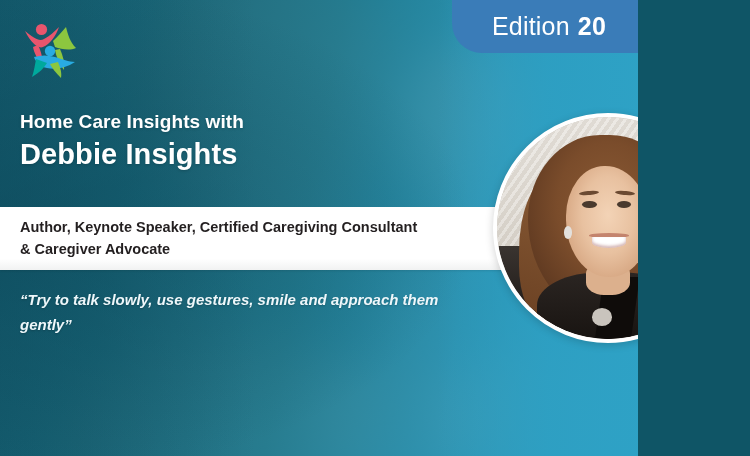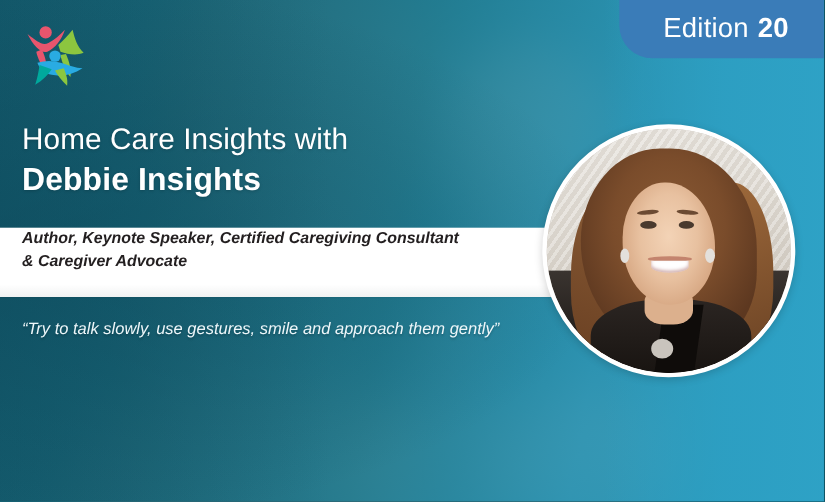--- a/index.html
+++ b/index.html
@@ -5,21 +5,21 @@
   * { margin:0; padding:0; box-sizing:border-box; }
   html,body { width:750px; height:456px; }
   body {
     font-family:"Liberation Sans", sans-serif;
     background:#0f5566;
     overflow:hidden;
   }
 
   .banner {
     position:relative;
-    width:749px; height:456px;
+    width:638px; height:456px;
     overflow:hidden;
     background:#1d6b7e;
   }
 
   
   .bg-photo { position:absolute; inset:0; overflow:hidden; }
 
   .bg-photo .blob {
     position:absolute;
     border-radius:50%;
@@ -71,49 +71,48 @@
     border-bottom-left-radius:30px;
     color:#ffffff;
     letter-spacing:.2px;
   }
   .edition-label { font-size:25px; font-weight:400; }
   .edition-number { font-size:25px; font-weight:700; margin-left:8px; }
 
   
   .headline { position:absolute; left:20px; top:110px; width:470px; color:#ffffff; }
   .headline-line1 {
-    font-size:27px; font-weight:400; line-height:1.25;
+    font-size:19px; font-weight:700; line-height:1.25;
     letter-spacing:.1px;
     text-shadow:0 1px 3px rgba(0,0,0,.18);
   }
   .headline-line2 {
     font-size:29px; font-weight:700; line-height:1.3;
     letter-spacing:.1px; margin-top:2px;
     text-shadow:0 1px 3px rgba(0,0,0,.18);
   }
 
   
   .subtitle-bar {
     position:absolute; left:0; top:207px;
     width:520px; height:63px;
     background:linear-gradient(180deg,#ffffff 0%,#ffffff 82%,#f1f2f2 100%);
-    display:flex; align-items:flex-start;
+    display:flex; align-items:center;
     box-shadow:0 1px 2px rgba(0,0,0,.10);
-    font-style:italic;
   }
   .subtitle-text {
     margin-left:20px; width:400px;
     font-size:14.5px; font-weight:700; line-height:1.45;
     color:#231f20;
   }
 
   
   .quote {
     position:absolute; left:20px; top:288px; width:450px;
-    font-size:15px; font-style:italic; font-weight:400;
+    font-size:15px; font-style:italic; font-weight:700;
     line-height:1.65; color:#eef7fa;
     text-shadow:0 1px 2px rgba(0,0,0,.20);
   }
 
   
   .portrait {
     position:absolute; left:493px; top:113px;
     width:230px; height:230px;
     border-radius:50%;
     border:4px solid #ffffff;

